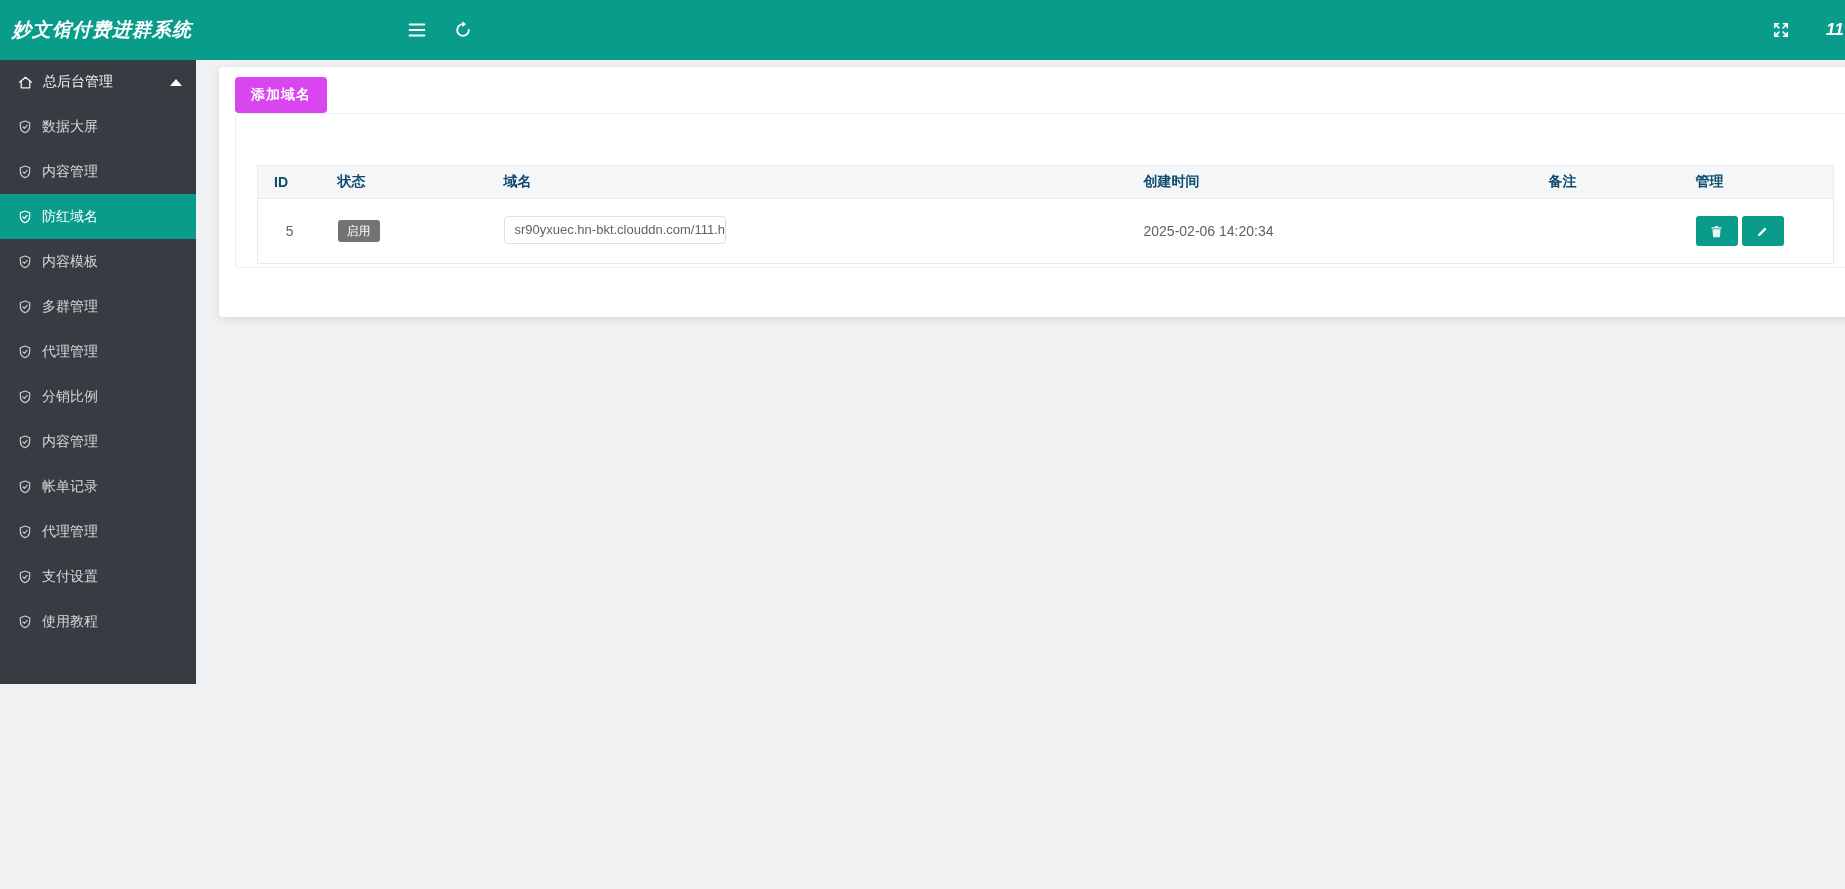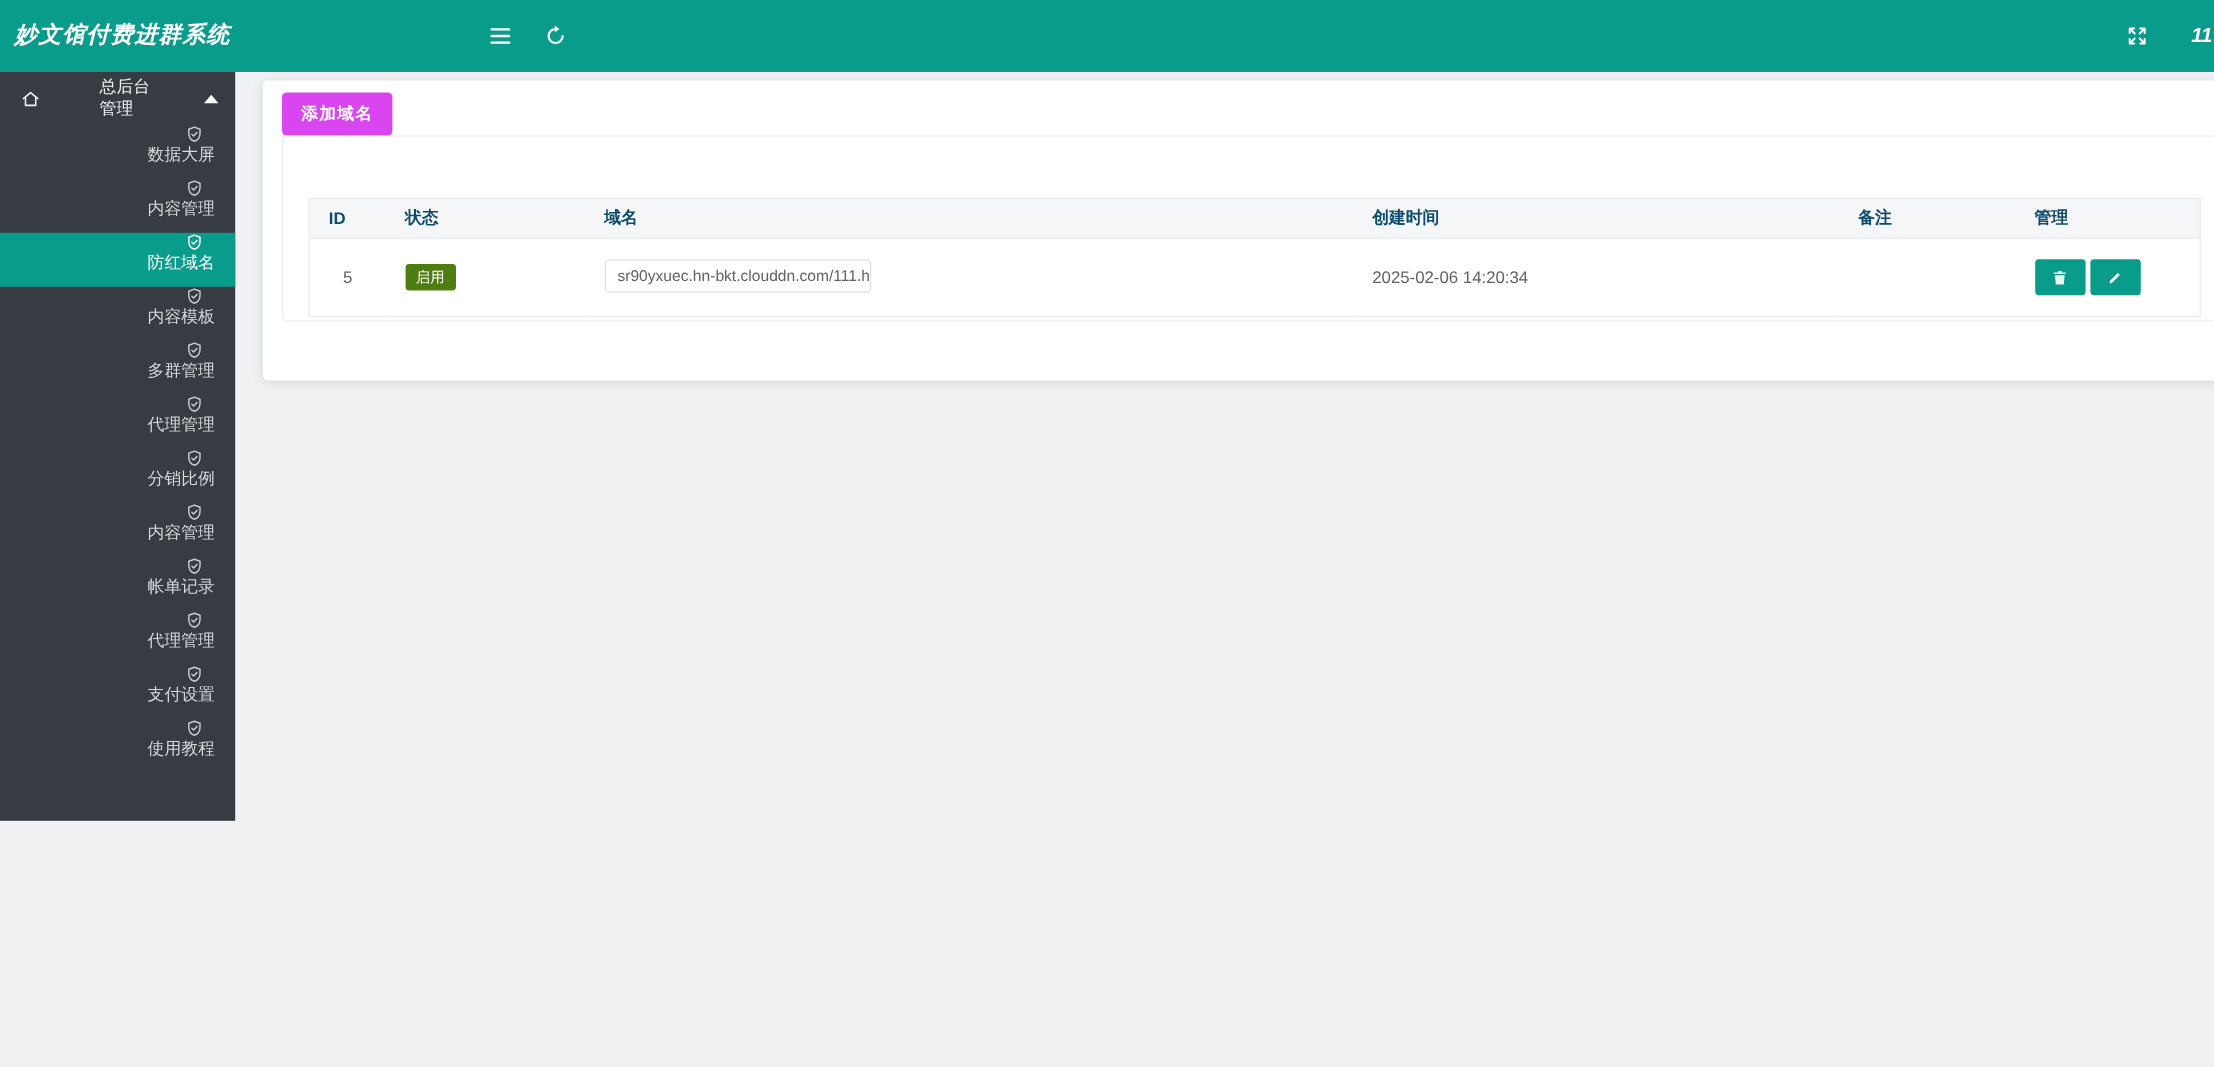--- a/index.html
+++ b/index.html
@@ -29,35 +29,35 @@
     position:absolute; left:1826px; top:0; height:60px; line-height:60px;
     font-size:17px; font-weight:bold; white-space:nowrap;
   }
   
   .sidebar {
     position:absolute; left:0; top:60px; width:196px; height:624px;
     background:#363c42; font-size:14px;
   }
   .menu-group {
     height:44px; display:flex; align-items:center; padding:0 14px 0 17px;
-    color:#f2f3f4; cursor:pointer;gap:40px;
+    color:#f2f3f4; cursor:pointer;
   }
   .menu-group .mi { margin-right:9px; display:flex; }
   .menu-group .arrow {
     margin-left:auto; width:0; height:0;
     border-left:6px solid transparent; border-right:6px solid transparent;
     border-bottom:7px solid #ffffff;
   }
   .menu-sub {
     height:40px; display:flex; align-items:center; padding-left:31px;
     background:#282d32; color:#dde0e2; cursor:pointer;
   }
   .menu-item {
-    height:45px; display:flex; align-items:flex-end; padding:0 17px;
-    color:#d4d8da; cursor:pointer;flex-direction:column;
+    height:45px; display:flex; align-items:center; padding:0 17px;
+    color:#d4d8da; cursor:pointer;
   }
   .menu-item .mi { margin-right:9px; display:flex; color:#c7cccf; }
   .menu-item.active { background:#0a9c8b; color:#ffffff; }
   .menu-item.active .mi { color:#ffffff; }
   
   .card {
     position:absolute; left:219px; top:67px; width:1650px; height:250px;
     background:#ffffff; border-radius:4px;
     box-shadow:0 2px 10px rgba(0,0,0,0.10);
   }
@@ -78,21 +78,21 @@
     border:1px solid #e8eaec;
   }
   thead th {
     background:#f5f6f8; color:#0c4a6e; font-weight:bold; text-align:left;
     height:33px; padding:0 16px; border-bottom:1px solid #e8eaec;
     font-size:14px;
   }
   tbody td { height:65px; padding:0 16px; color:#606266; vertical-align:middle; }
   td.c-id { text-align:center; padding:0; }
   .badge {
-    display:inline-block; background:#4d7c0f; color:#fff; font-size:12px;
+    display:inline-block; background:#737373; color:#fff; font-size:12px;
     line-height:22px; height:22px; padding:0 9px; border-radius:3px;
   }
   .domain-box {
     display:inline-block; width:222px; height:28px; line-height:26px;
     border:1px solid #dcdfe6; border-radius:4px; padding:0 10px;
     font-size:13px; color:#5f6368; white-space:nowrap; overflow:hidden;
     background:#fff; cursor:text;
   }
   .ops { display:flex; gap:4px; }
   .op-btn {

